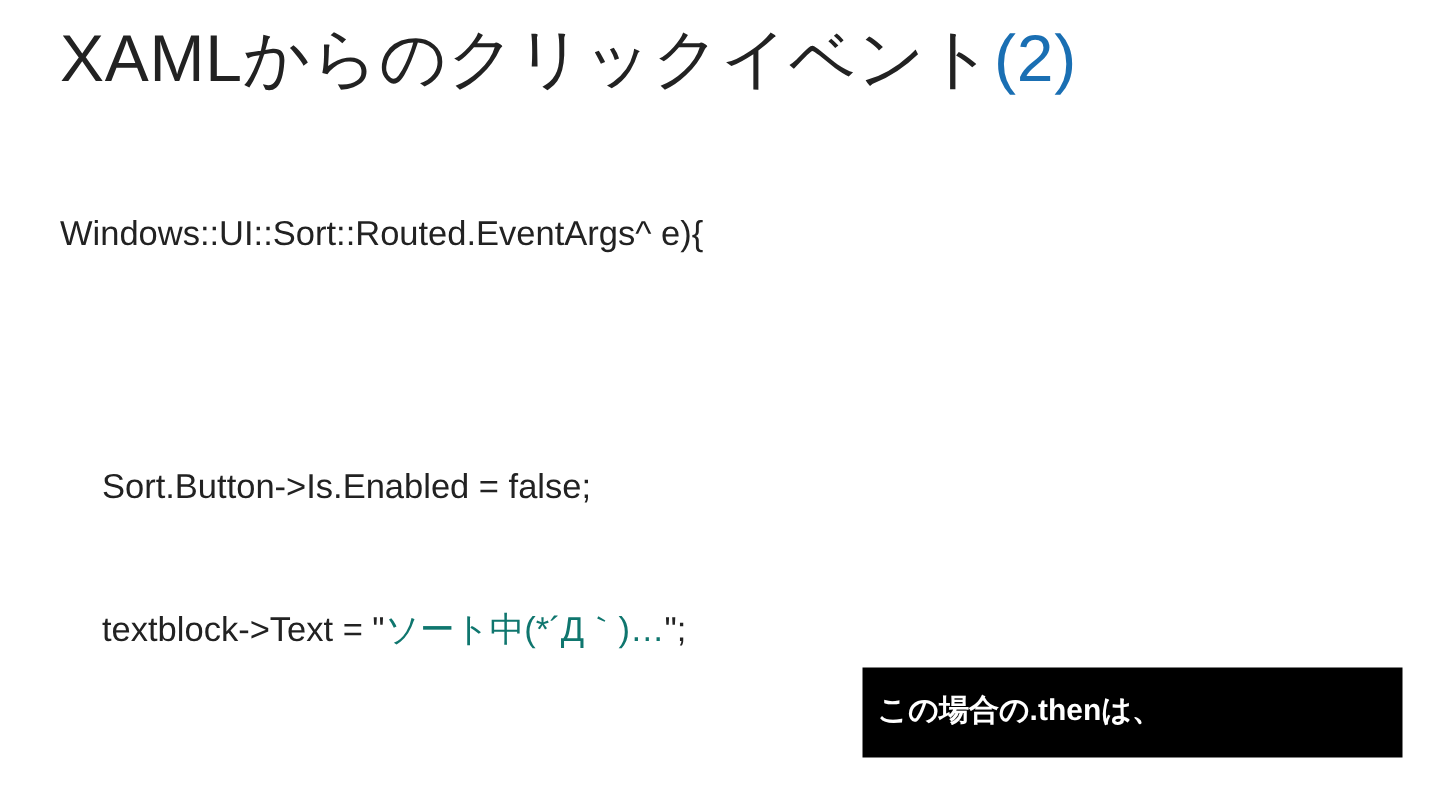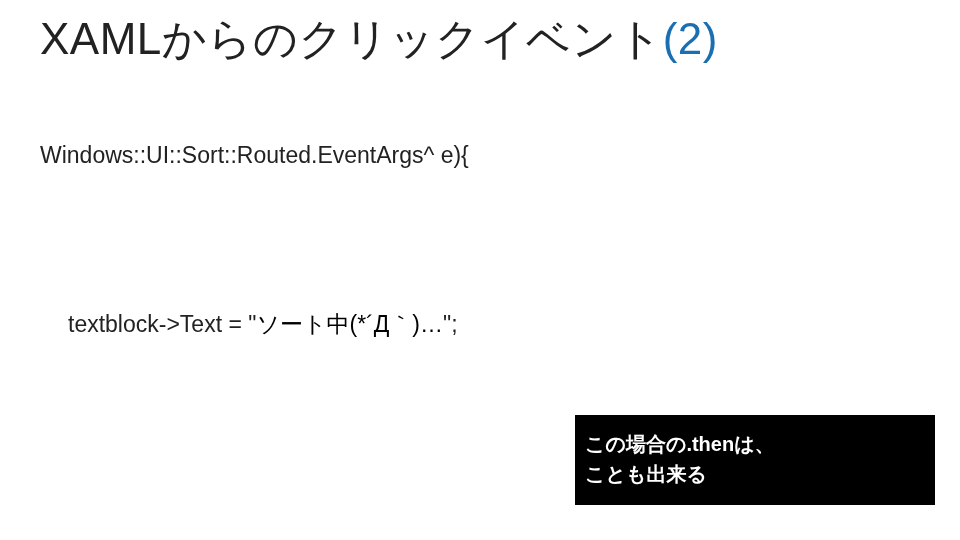--- a/index.html
+++ b/index.html
@@ -27,21 +27,21 @@
   }
   h1.title .accent { color: #1a6fb3; }
   .code {
     font-size: 23px;
     line-height: 1.38;
     font-weight: 400;
     color: #222;
     white-space: pre-wrap;
   }
   .ind1 { margin-left: 28px; }
-  .accent { color: #000000; }
+  .accent { color: #0f766e; }
   .callout {
     position: absolute;
     right: 25px;
     bottom: 35px;
     width: 340px;
     background: #000000;
     color: #ffffff;
     text-align: left;
     font-size: 20px;
     line-height: 1.5;
@@ -55,31 +55,31 @@
 
 <div class="slide">
 
   <h1 class="title">
     <span>XAMLからのクリックイベント</span><span class="accent">(2)</span>
   </h1>
 
   <div class="code">
     <div>Windows::UI::Sort::Routed.EventArgs^ e){</div>
     <div class="sp"></div>
+    <div class="ind1">Sort.Button-&gt;Is.Enabled = false;</div>
     <div class="ind1"><span>textblock-&gt;Text = "</span><span class="accent">ソート中(*´Д｀)…</span><span>";</span></div>
     
     
     
     
     
     
     
     
     
     
   </div>
 
   <div class="callout">
     <div>この場合の.thenは、</div>
-    <div>ことも出来る</div>
   </div>
 
 </div>
 
 </body></html>

